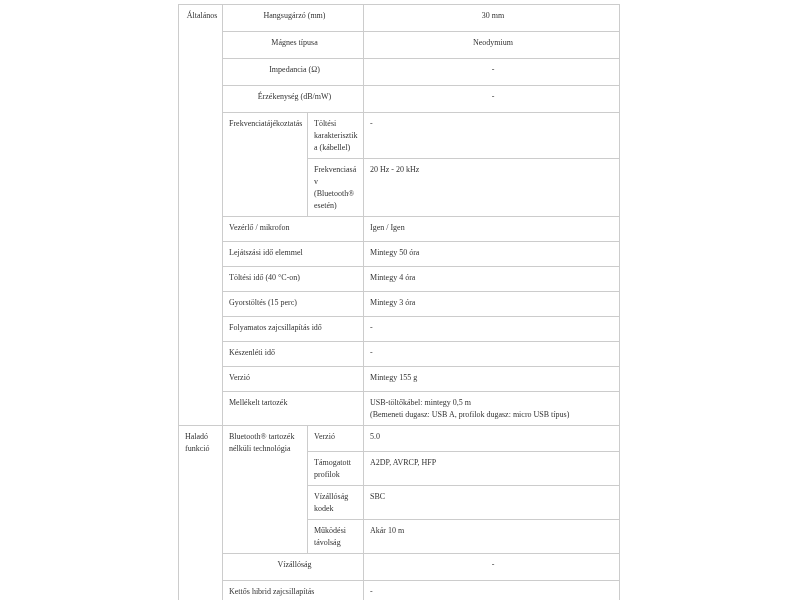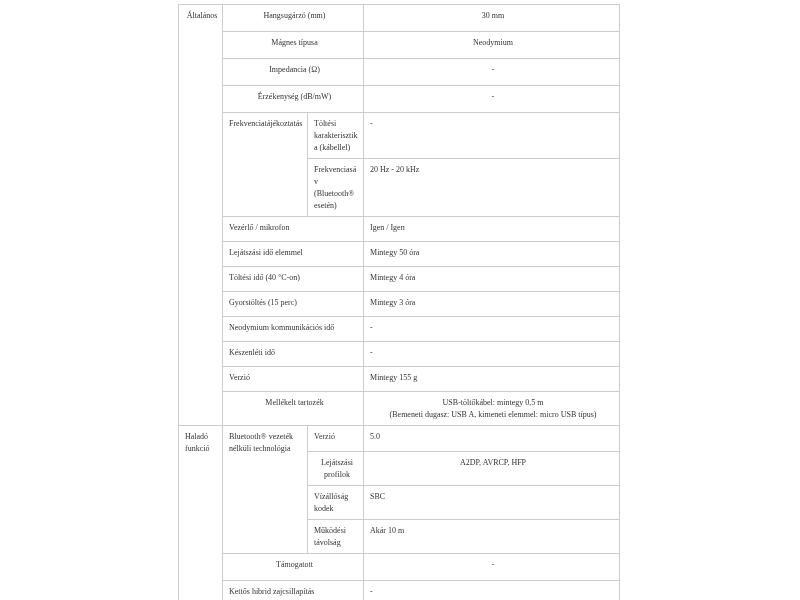--- a/index.html
+++ b/index.html
@@ -29,21 +29,21 @@
     overflow: hidden;
     word-wrap: break-word;
   }
   td.group { padding-left: 7px; }
   td.value { padding-left: 8px; padding-right: 4px; }
   tr.h25 { height: 25px; margin-top: 23px; }
   tr.h26 { height: 26px; }
   tr.h27 { height: 27px; text-align: center; }
   tr.h29 { height: 29px; }
   tr.h32 { height: 32px; }
-  tr.h33 { height: 33px; text-align: center; }
+  tr.h33 { height: 33px; }
   tr.h34 { height: 34px; }
   tr.h37 { height: 37px; }
   tr.h46 { height: 46px; }
 </style>
 </head>
 <body>
 
 <table class="spec">
   <colgroup>
     <col style="width:44px">
@@ -89,59 +89,59 @@
     </tr>
     <tr class="h25">
       <td class="label" colspan="2">Töltési idő (40 °C-on)</td>
       <td class="value">Mintegy 4 óra</td>
     </tr>
     <tr class="h25">
       <td class="label" colspan="2">Gyorstöltés (15 perc)</td>
       <td class="value">Mintegy 3 óra</td>
     </tr>
     <tr class="h25">
-      <td class="label" colspan="2">Neodymium kommunikációs idő</td>
+      <td class="label" colspan="2">Folyamatos zajcsillapítás idő</td>
       <td class="value">-</td>
     </tr>
     <tr class="h25">
       <td class="label" colspan="2">Készenléti idő</td>
       <td class="value">-</td>
     </tr>
     <tr class="h25">
       <td class="label" colspan="2">Verzió</td>
       <td class="value">Mintegy 155 g</td>
     </tr>
     <tr class="h33">
       <td class="label" colspan="2">Mellékelt tartozék</td>
       <td class="value">
         <div>USB-töltőkábel: mintegy 0,5 m</div>
-        <div>(Bemeneti dugasz: USB A, kimeneti elemmel: micro USB típus)</div>
+        <div>(Bemeneti dugasz: USB A, profilok dugasz: micro USB típus)</div>
       </td>
     </tr>
 
     <tr class="h26">
       <td class="group" rowspan="6">Haladó funkció</td>
-      <td class="label" rowspan="4">Bluetooth® vezeték nélküli technológia</td>
+      <td class="label" rowspan="4">Bluetooth® tartozék nélküli technológia</td>
       <td class="sublabel">Verzió</td>
       <td class="value">5.0</td>
     </tr>
     <tr class="h33">
-      <td class="sublabel">Lejátszási profilok</td>
+      <td class="sublabel">Támogatott profilok</td>
       <td class="value">A2DP, AVRCP, HFP</td>
     </tr>
     <tr class="h32">
       <td class="sublabel">Vízállóság kodek</td>
       <td class="value">SBC</td>
     </tr>
     <tr class="h34">
       <td class="sublabel">Működési távolság</td>
       <td class="value">Akár 10 m</td>
     </tr>
     <tr class="h27">
-      <td class="label" colspan="2">Támogatott</td>
+      <td class="label" colspan="2">Vízállóság</td>
       <td class="value">-</td>
     </tr>
     <tr class="h29">
       <td class="label" colspan="2">Kettős hibrid zajcsillapítás</td>
       <td class="value">-</td>
     </tr>
 
   </tbody>
 </table>
 

